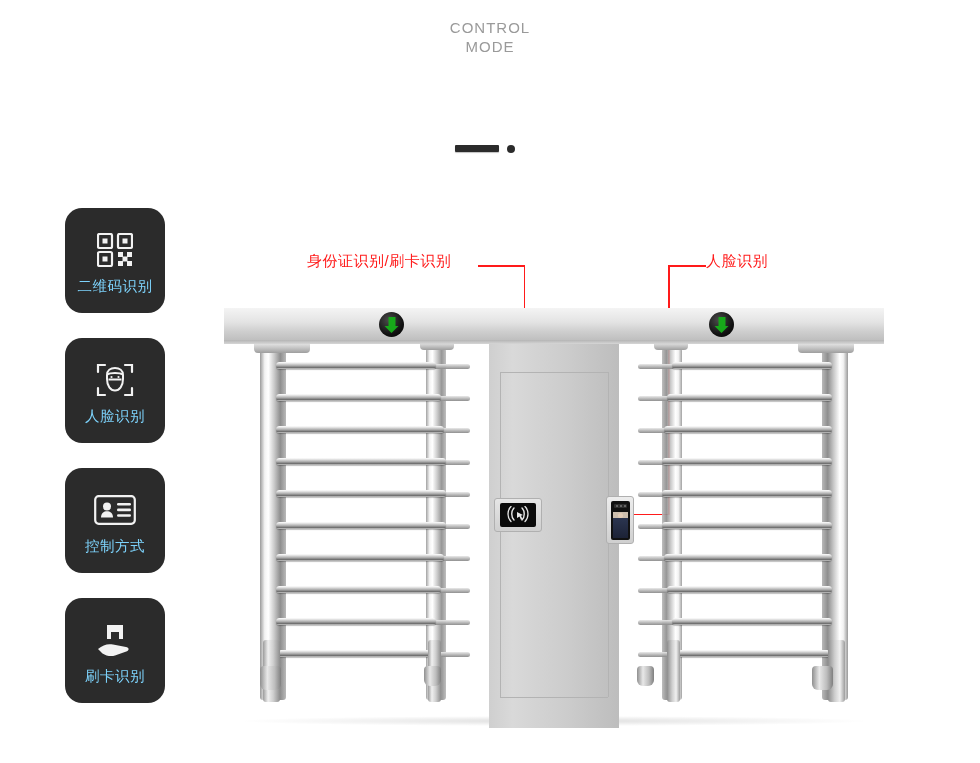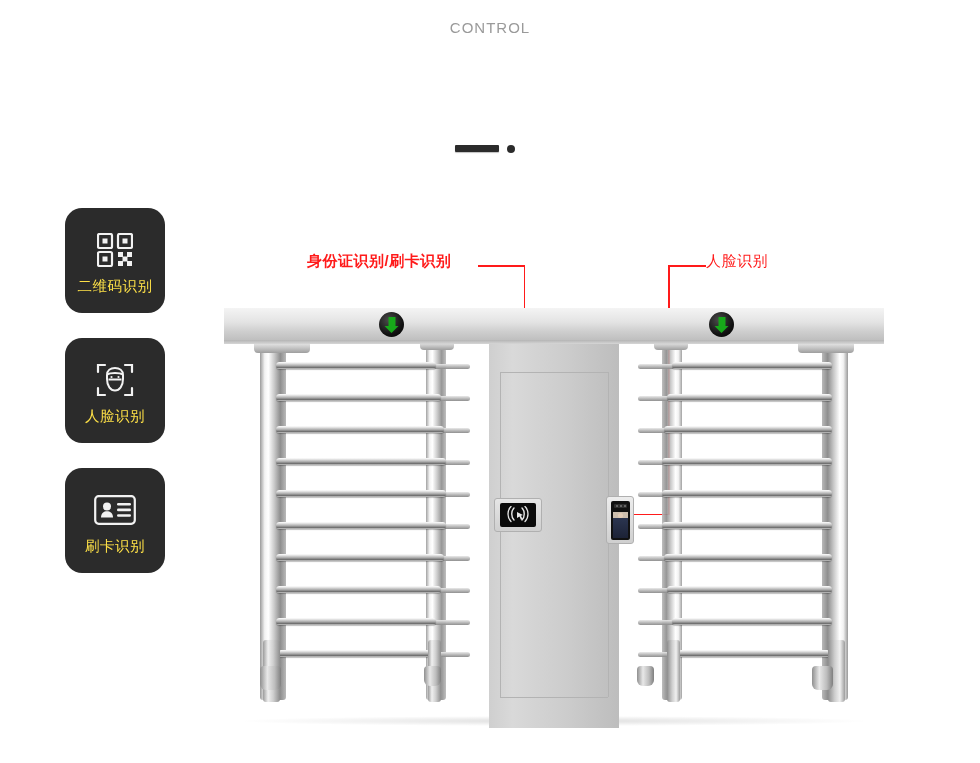--- a/index.html
+++ b/index.html
@@ -39,25 +39,25 @@
   .brand-inner .bd{display:inline-block;width:3px;height:3px;background:#2b2b2b;border-radius:50%;}
 
   
   .features{position:absolute;left:65px;top:208px;width:100px;}
   .feat-card{
     width:100px;height:105px;background:#2b2b2b;border-radius:17px;
     margin-bottom:25px;display:flex;flex-direction:column;
     align-items:center;justify-content:center;box-sizing:border-box;padding-top:4px;
   }
   .feat-icon{width:44px;height:42px;display:flex;align-items:center;justify-content:center;}
-  .feat-label{color:#fde047;font-size:14.5px;margin-top:6px;letter-spacing:0.5px;}
+  .feat-label{color:#7dd3fc;font-size:14.5px;margin-top:6px;letter-spacing:0.5px;}
 
   
   .callout-label{position:absolute;color:#ff1a1a;font-size:15px;white-space:nowrap;letter-spacing:0.5px;}
-  .cl-left{left:307px;top:252px;font-weight:bold;}
+  .cl-left{left:307px;top:252px;}
   .cl-right{left:706px;top:252px;}
   .lead{position:absolute;background:#ff1a1a;}
   .lead-dot{position:absolute;width:9px;height:9px;background:#ff1414;border-radius:50%;}
 
   
   .product{position:absolute;left:224px;top:308px;width:660px;height:420px;}
 
   .canopy{
     position:absolute;left:0;top:0;width:660px;height:32px;
     background:linear-gradient(180deg,#f4f4f4 0%,#e3e3e3 45%,#cfcfcf 72%,#bfbfbf 100%);
@@ -159,20 +159,21 @@
 </style>
 </head>
 <body>
 
 <div class="page">
 
   <div class="header">
 
     <div class="eyebrow">
       <div>CONTROL</div>
+      <div>MODE</div>
     </div>
 
 
     <div class="title-deco">
       <span class="bar"></span>
       <span class="dot"></span>
     </div>
 
 
   </div>
@@ -219,23 +220,32 @@
       <div class="feat-icon">
         <svg width="42" height="30" viewBox="0 0 42 30">
           <rect x="1.2" y="1.2" width="39.6" height="27.6" rx="3.5" fill="none" stroke="#f2f2f2" stroke-width="2.2"></rect>
           <circle cx="13" cy="11.5" r="4" fill="#f2f2f2"></circle>
           <path d="M7 22.5 C7 18 10 16.2 13 16.2 C16 16.2 19 18 19 22.5 Z" fill="#f2f2f2"></path>
           <rect x="23" y="8" width="14" height="2.6" rx="1.3" fill="#f2f2f2"></rect>
           <rect x="23" y="13.6" width="14" height="2.6" rx="1.3" fill="#f2f2f2"></rect>
           <rect x="23" y="19.2" width="14" height="2.6" rx="1.3" fill="#f2f2f2"></rect>
         </svg>
       </div>
+      <div class="feat-label">控制方式</div>
+    </div>
+
+    <div class="feat-card">
+      <div class="feat-icon">
+        <svg width="40" height="34" viewBox="0 0 40 34">
+          <path d="M12 2 H28 V16 H24 L24 9 H16 L16 16 H12 Z" fill="#f2f2f2"></path>
+          <path d="M3 26 C8 21.5 13 20.5 18 21.5 L31 24 C34 24.6 34.5 27 32 28.2 L20 32.5 C16 33.8 11 32.8 7.5 30.5 Z" fill="#f2f2f2"></path>
+        </svg>
+      </div>
       <div class="feat-label">刷卡识别</div>
     </div>
-
   </div>
 
   <div class="callout-label cl-left">身份证识别/刷卡识别</div>
   <div class="lead" style="left:478px;top:265px;width:47px;height:1.5px;"></div>
   <div class="lead" style="left:523.5px;top:265px;width:1.5px;height:243px;"></div>
   <div class="lead-dot" style="left:520px;top:505px;"></div>
 
   <div class="callout-label cl-right">人脸识别</div>
   <div class="lead" style="left:668px;top:265px;width:38px;height:1.5px;"></div>
   <div class="lead" style="left:668px;top:265px;width:1.5px;height:250px;"></div>

